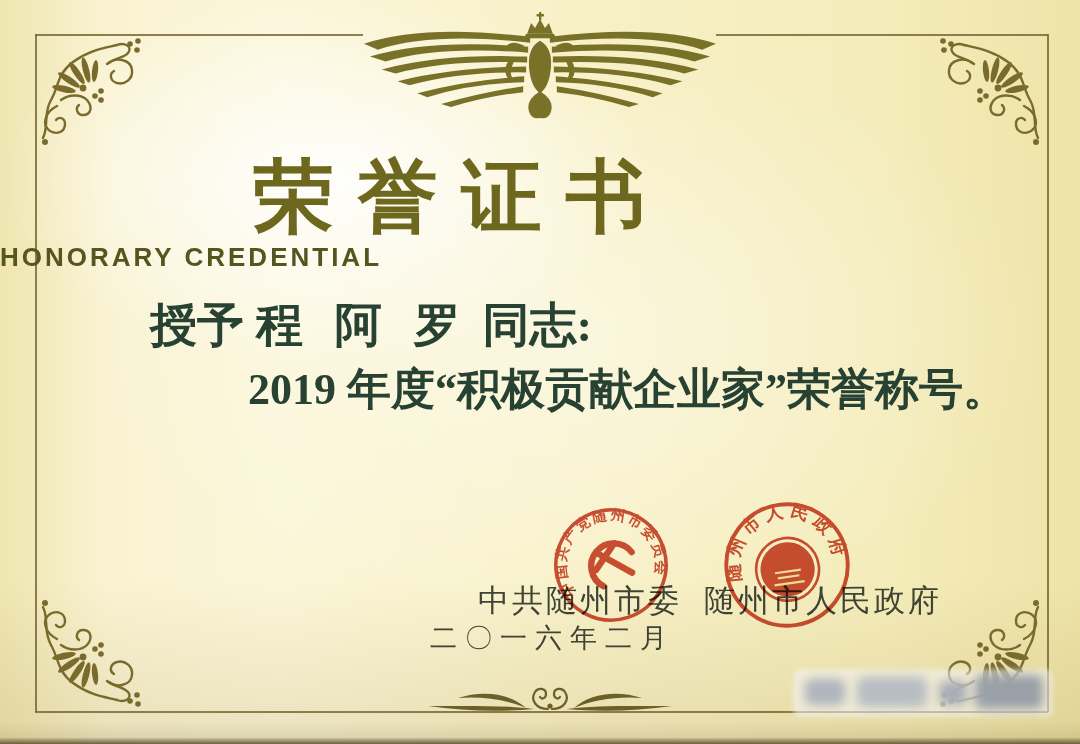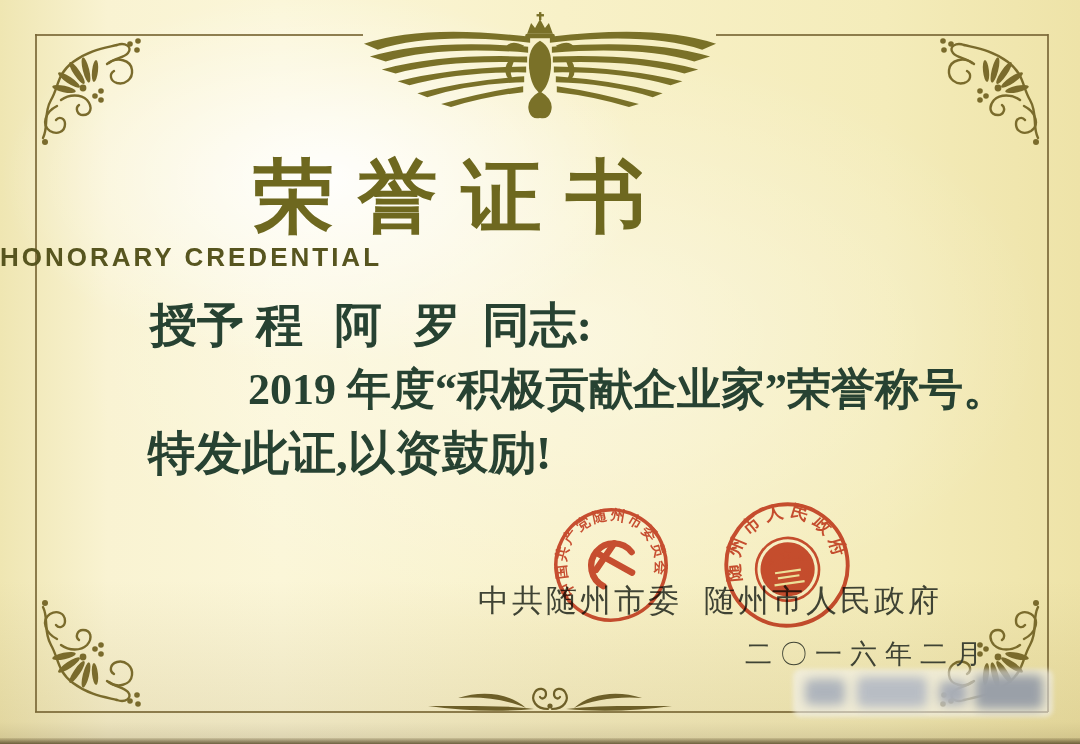--- a/index.html
+++ b/index.html
@@ -45,21 +45,21 @@
   .award{left:150px;top:294px;font-size:47px;}
   .award .name{margin:12px 12px;letter-spacing:10px;font-weight:600;}
   .honor{left:248px;top:360px;font-size:44px;}
   .closing{left:148px;top:422px;font-size:47px;}
   
   .issuers{
     position:absolute;left:430px;top:580px;width:560px;display:flex;justify-content:center;gap:22px;
     font-size:31px;color:#3f4334;letter-spacing:3px;z-index:2;font-weight:500;white-space:nowrap;
   }
   .dateline{
-    position:absolute;left:430px;top:636px;width:560px;text-align:right;
+    position:absolute;left:430px;top:620px;width:560px;text-align:left;
     font-size:27px;color:#3f4334;letter-spacing:8px;z-index:2;white-space:nowrap;
   }
   
   .seal{position:absolute;mix-blend-mode:multiply;opacity:.92;z-index:3;}
   .seal-party{left:552px;top:506px;width:118px;height:118px;transform:rotate(-18deg);}
   .seal-gov{left:722px;top:500px;width:130px;height:130px;transform:rotate(-8deg);}
   .seal text{font-family:"DejaVu Sans","Liberation Sans",sans-serif;font-weight:bold;fill:#c8432a;}
   
   .bottom-orn{position:absolute;left:424px;top:684px;width:252px;height:29px;}
   
@@ -154,21 +154,20 @@
     </g>
   </svg>
 
   <div class="title">荣誉证书</div>
   <div class="subtitle">HONORARY CREDENTIAL</div>
 
   <div class="bodyline award">
     <span>授予</span><span class="name">程 阿 罗</span><span>同志:</span>
   </div>
   <div class="bodyline honor">2019 年度“积极贡献企业家”荣誉称号。</div>
-  <div class="bodyline closing">特发此证,以资鼓励!</div>
 
   <div class="issuers">
     <span>中共随州市委</span>
     <span>随州市人民政府</span>
   </div>
   <div class="dateline">二〇一六年二月</div>
 
   <svg class="seal seal-party" viewBox="0 0 120 120">
     <circle cx="60" cy="60" r="56" fill="none" stroke="#c8432a" stroke-width="3.6"></circle>
     <path id="ringL" d="M18.3,79.4 A46,46 0 1 1 101.7,79.4" fill="none"></path>

